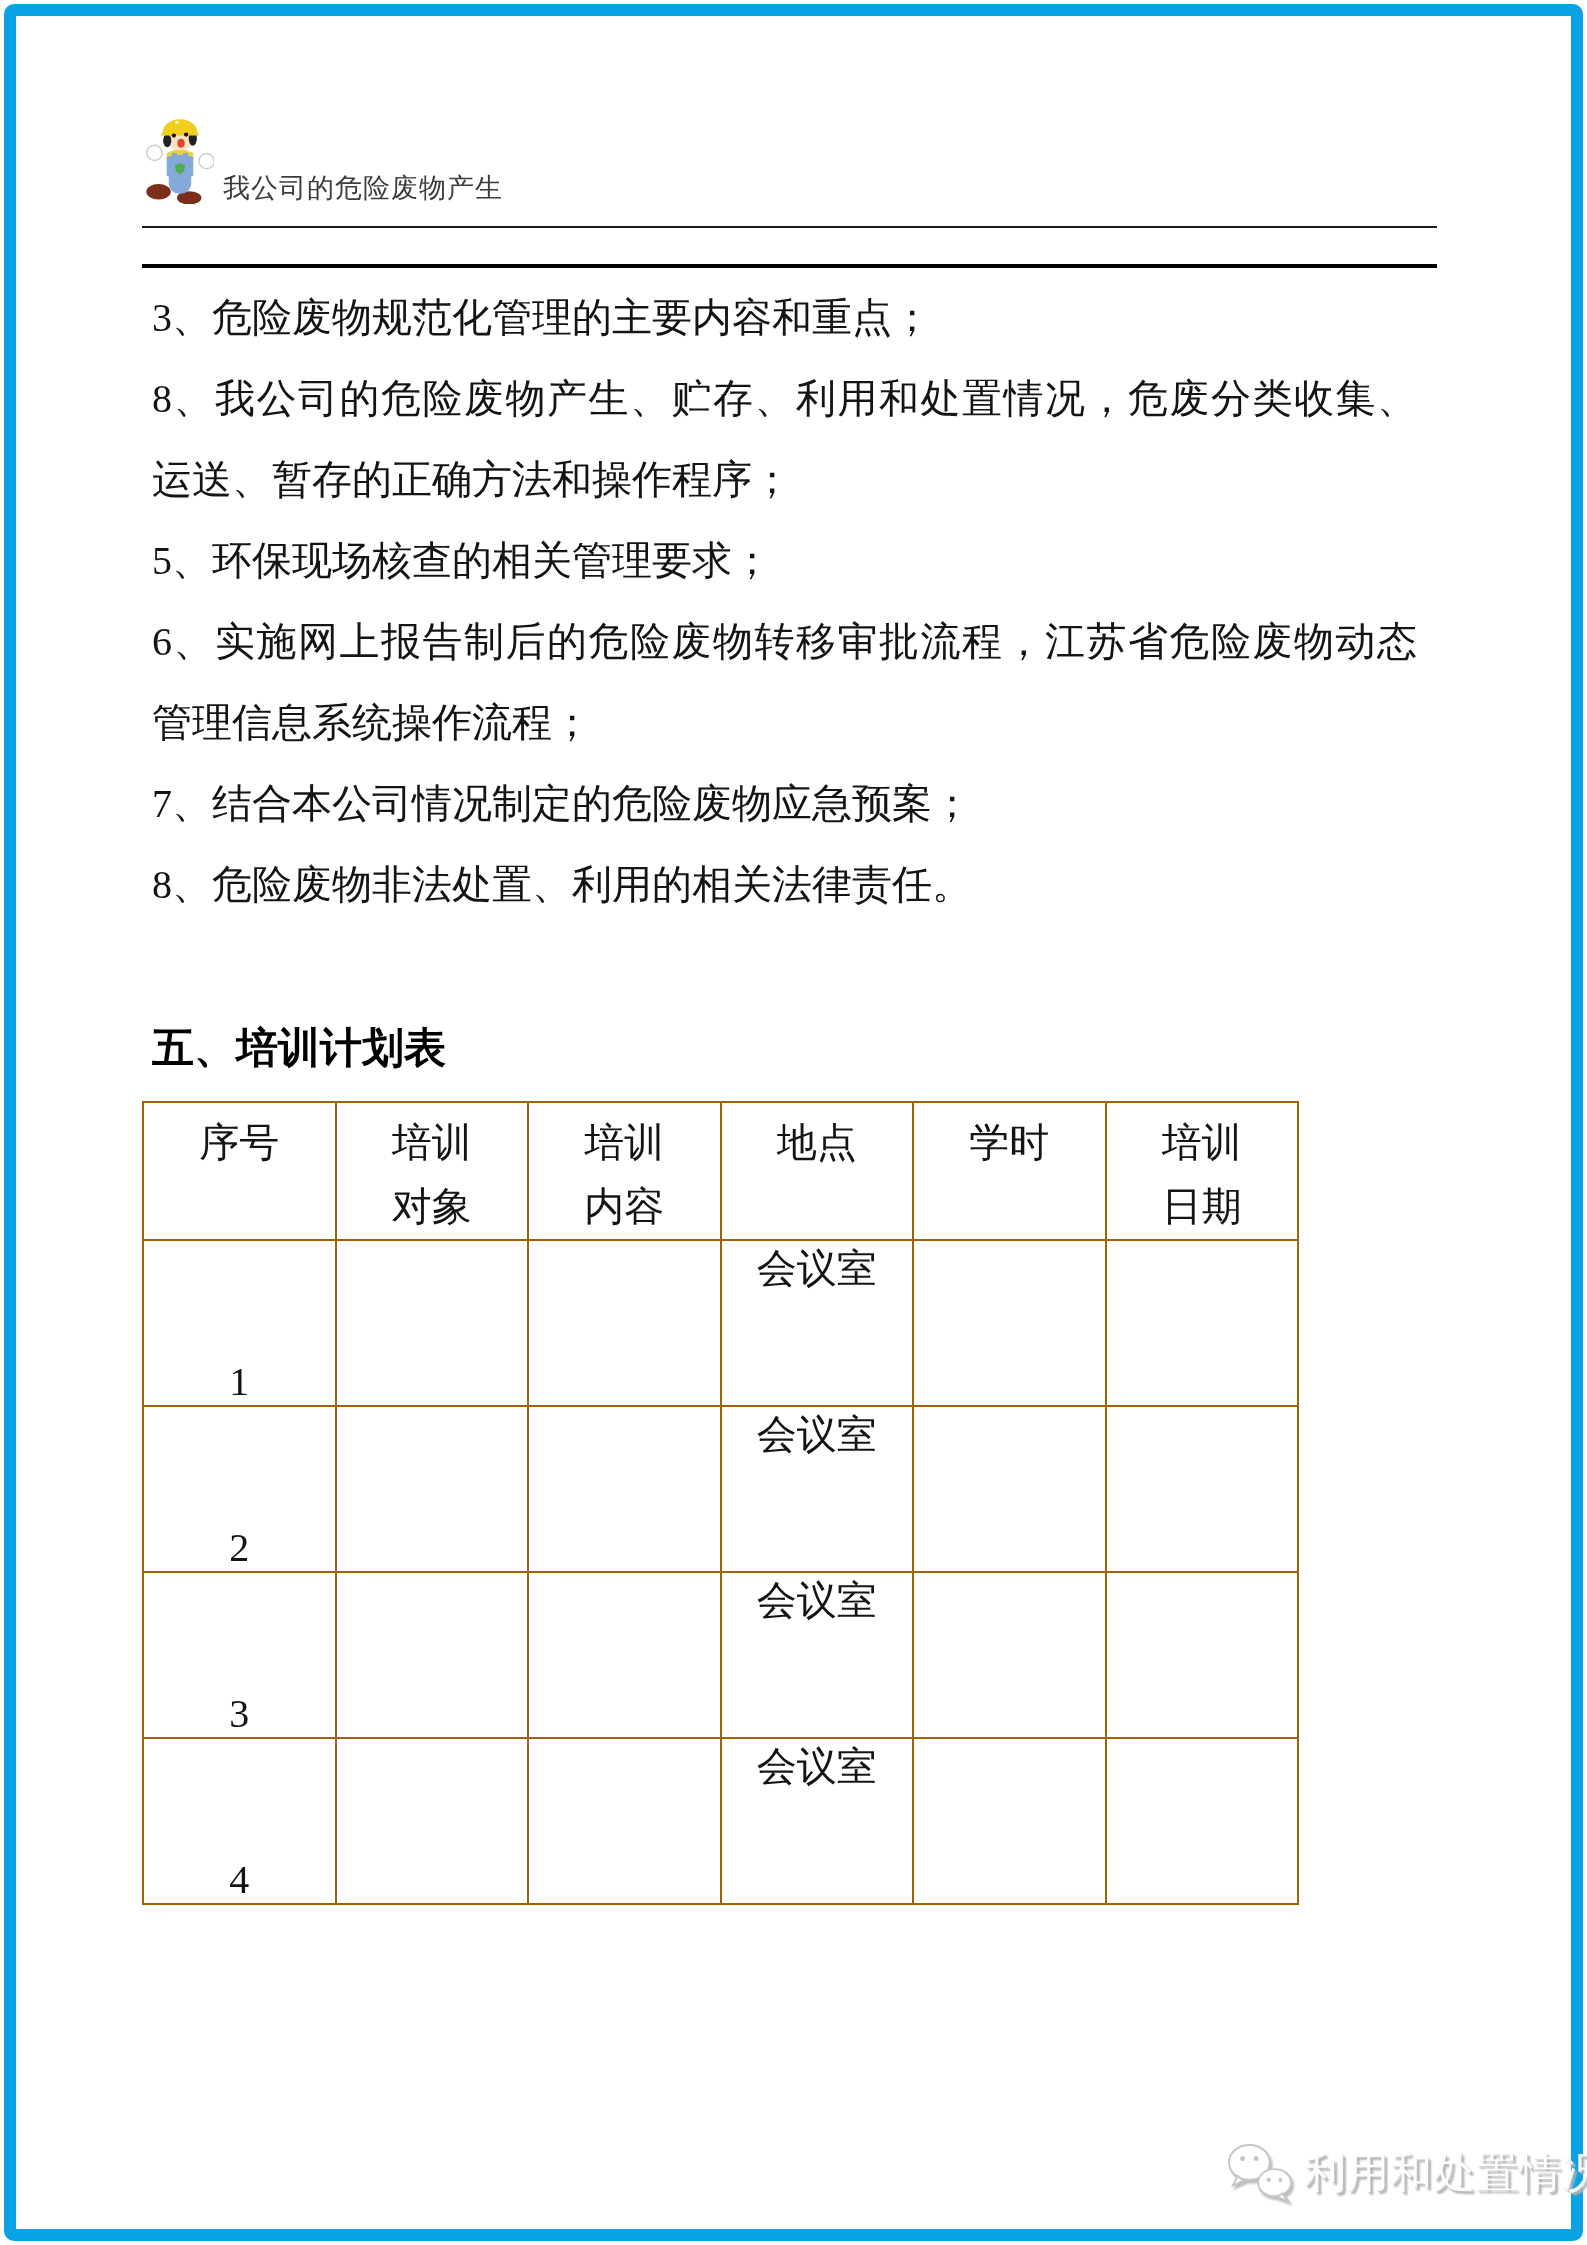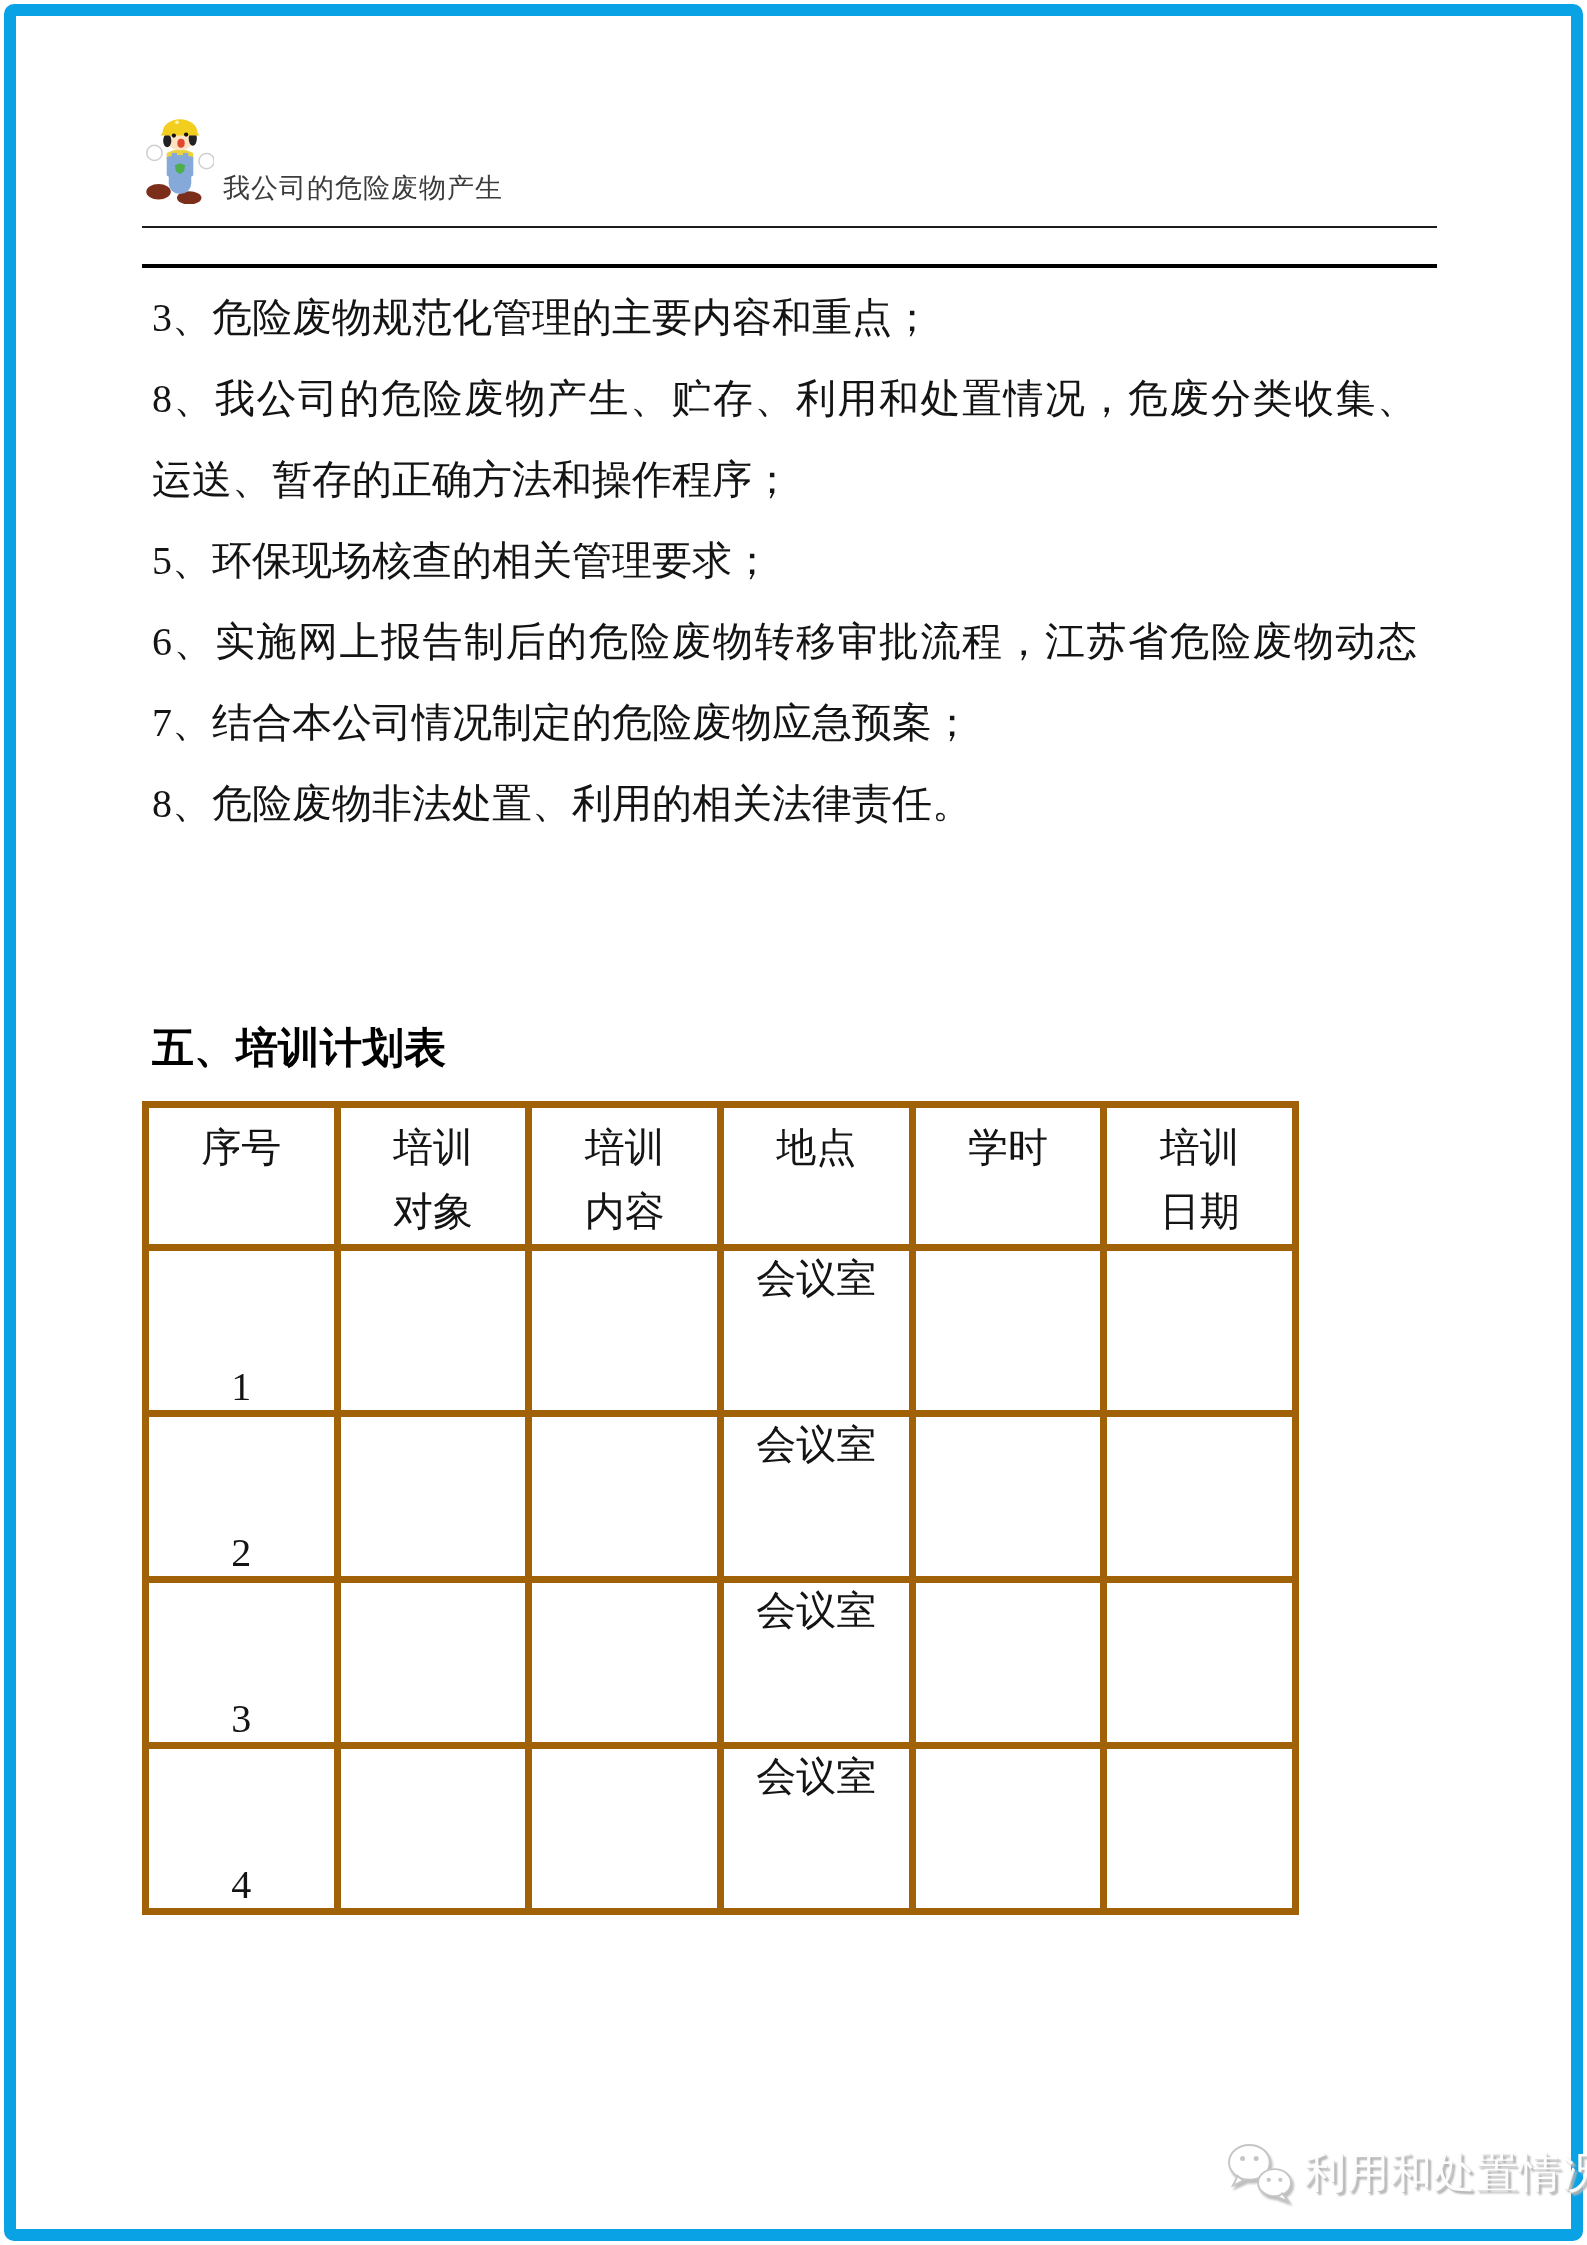--- a/index.html
+++ b/index.html
@@ -33,21 +33,21 @@
   .section-heading{
     position:absolute;left:152px;top:1020px;
     font-size:42px;font-weight:bold;color:#000;white-space:nowrap;
   }
   
   table.plan{
     position:absolute;left:142px;top:1101px;width:1157px;
     border-collapse:collapse;table-layout:fixed;
   }
   table.plan th,table.plan td{
-    border:7px solid #a16207;padding:0;
+    border:2px solid #a16207;padding:0;
     font-size:40px;font-weight:normal;color:#141414;
     text-align:center;
   }
   table.plan thead tr{height:132px;}
   table.plan tbody tr{height:166px;}
   table.plan th{vertical-align:top;padding-top:8px;line-height:64px;}
   td.no-cell{vertical-align:bottom;padding-bottom:22px;}
   td.loc-cell{vertical-align:top;padding-top:10px;}
   
   .footer{
@@ -89,20 +89,21 @@
 
 <div class="rule-thin"></div>
 <div class="rule-thick"></div>
 
 <div class="body-text">
   <div class="line">3、危险废物规范化管理的主要内容和重点；</div>
   <div class="line full">8、我公司的危险废物产生、贮存、利用和处置情况，危废分类收集、</div>
   <div class="line">运送、暂存的正确方法和操作程序；</div>
   <div class="line">5、环保现场核查的相关管理要求；</div>
   <div class="line full">6、实施网上报告制后的危险废物转移审批流程，江苏省危险废物动态</div>
+  <div class="line">管理信息系统操作流程；</div>
   <div class="line">7、结合本公司情况制定的危险废物应急预案；</div>
   <div class="line">8、危险废物非法处置、利用的相关法律责任。</div>
 </div>
 
 <div class="section-heading">五、培训计划表</div>
 
 <table class="plan">
   <thead>
     <tr>
       <th>

